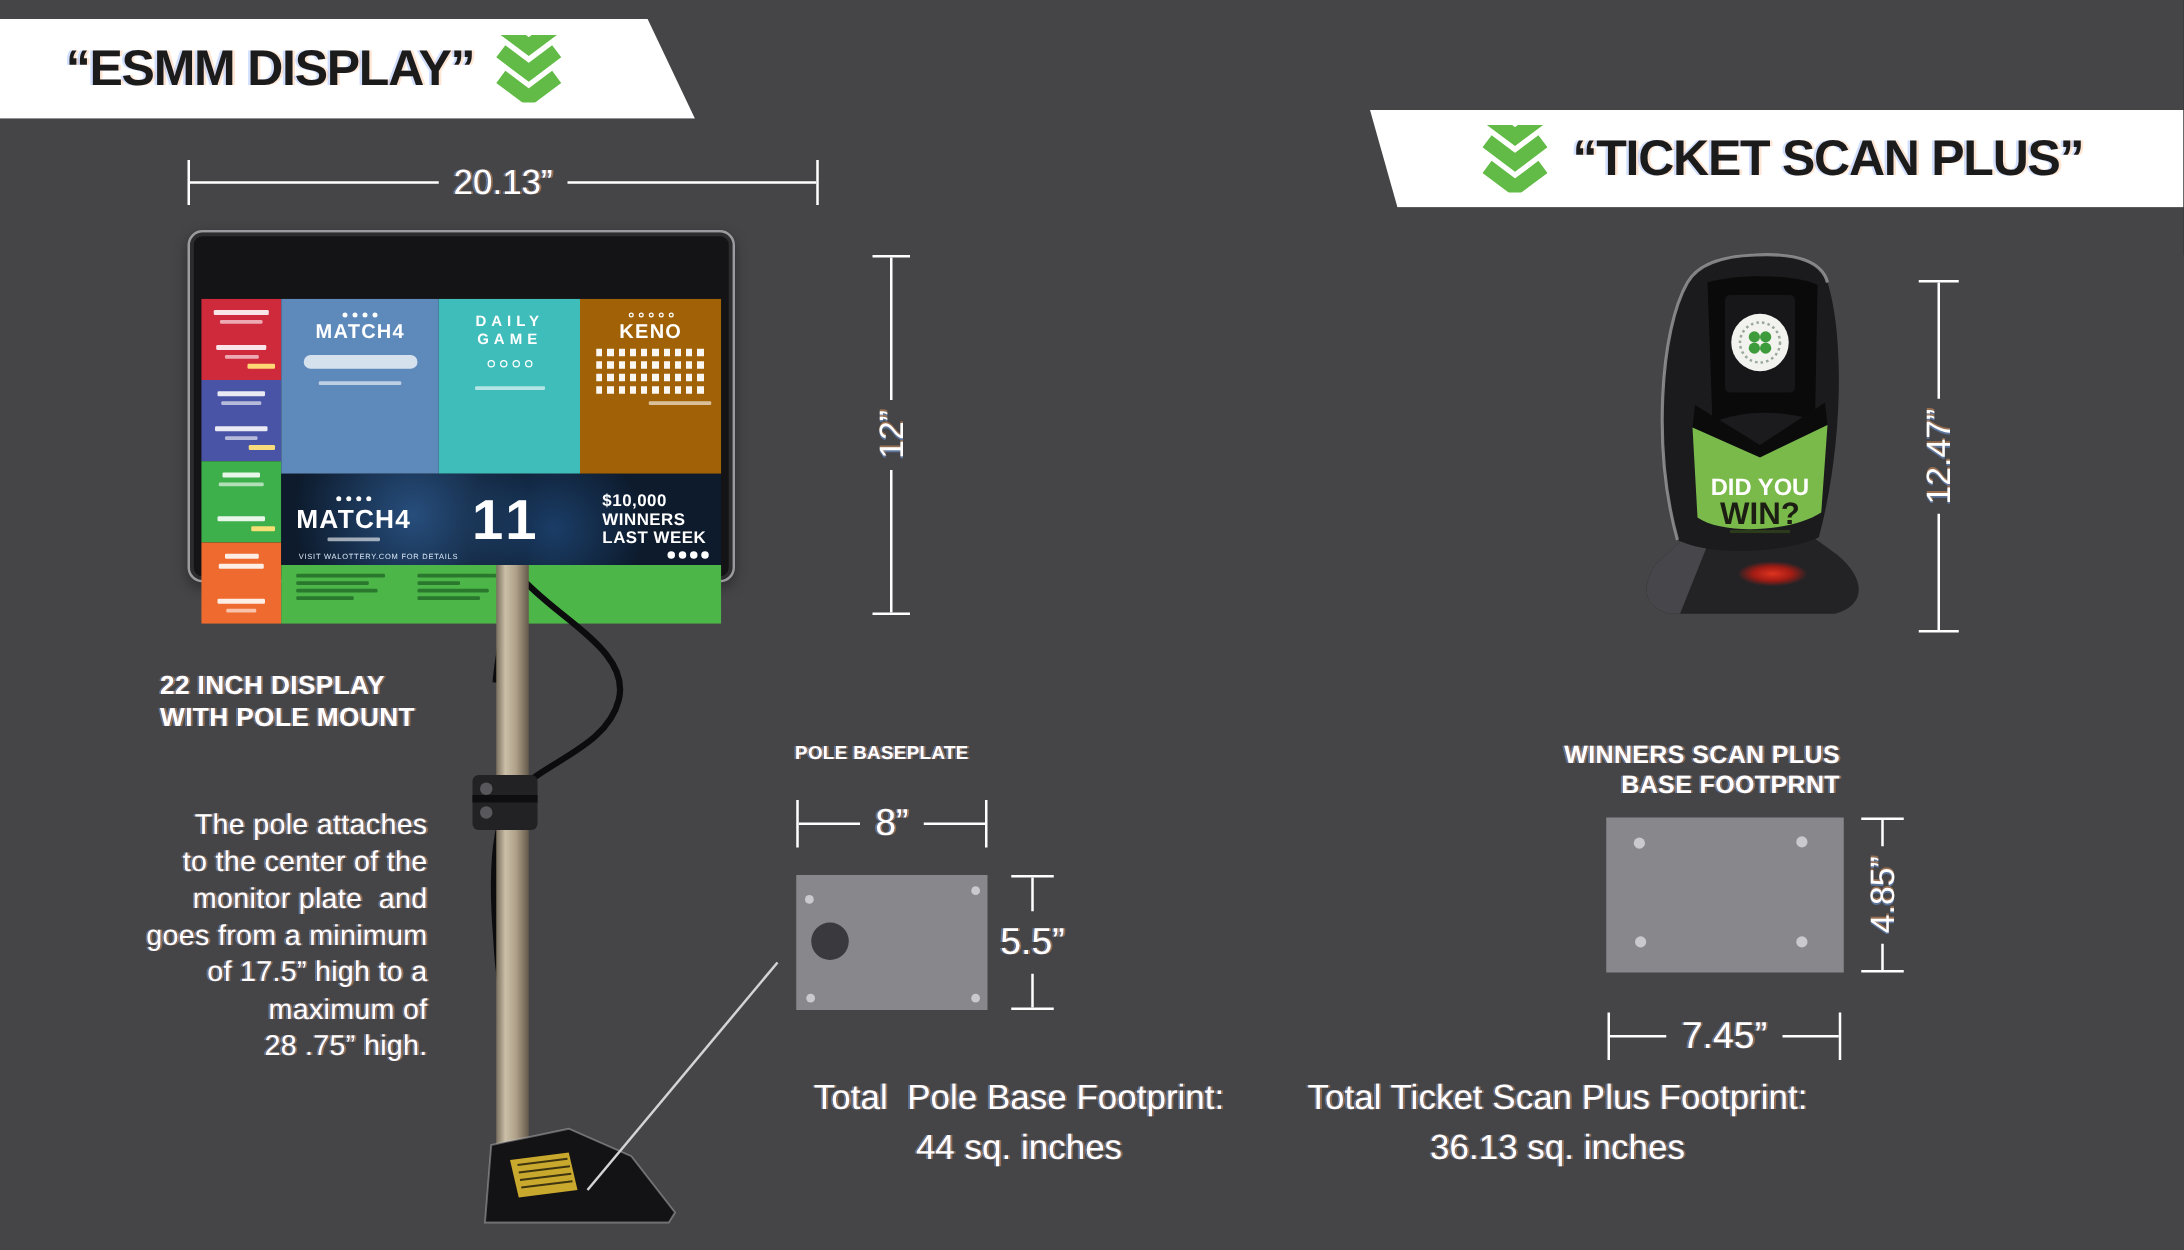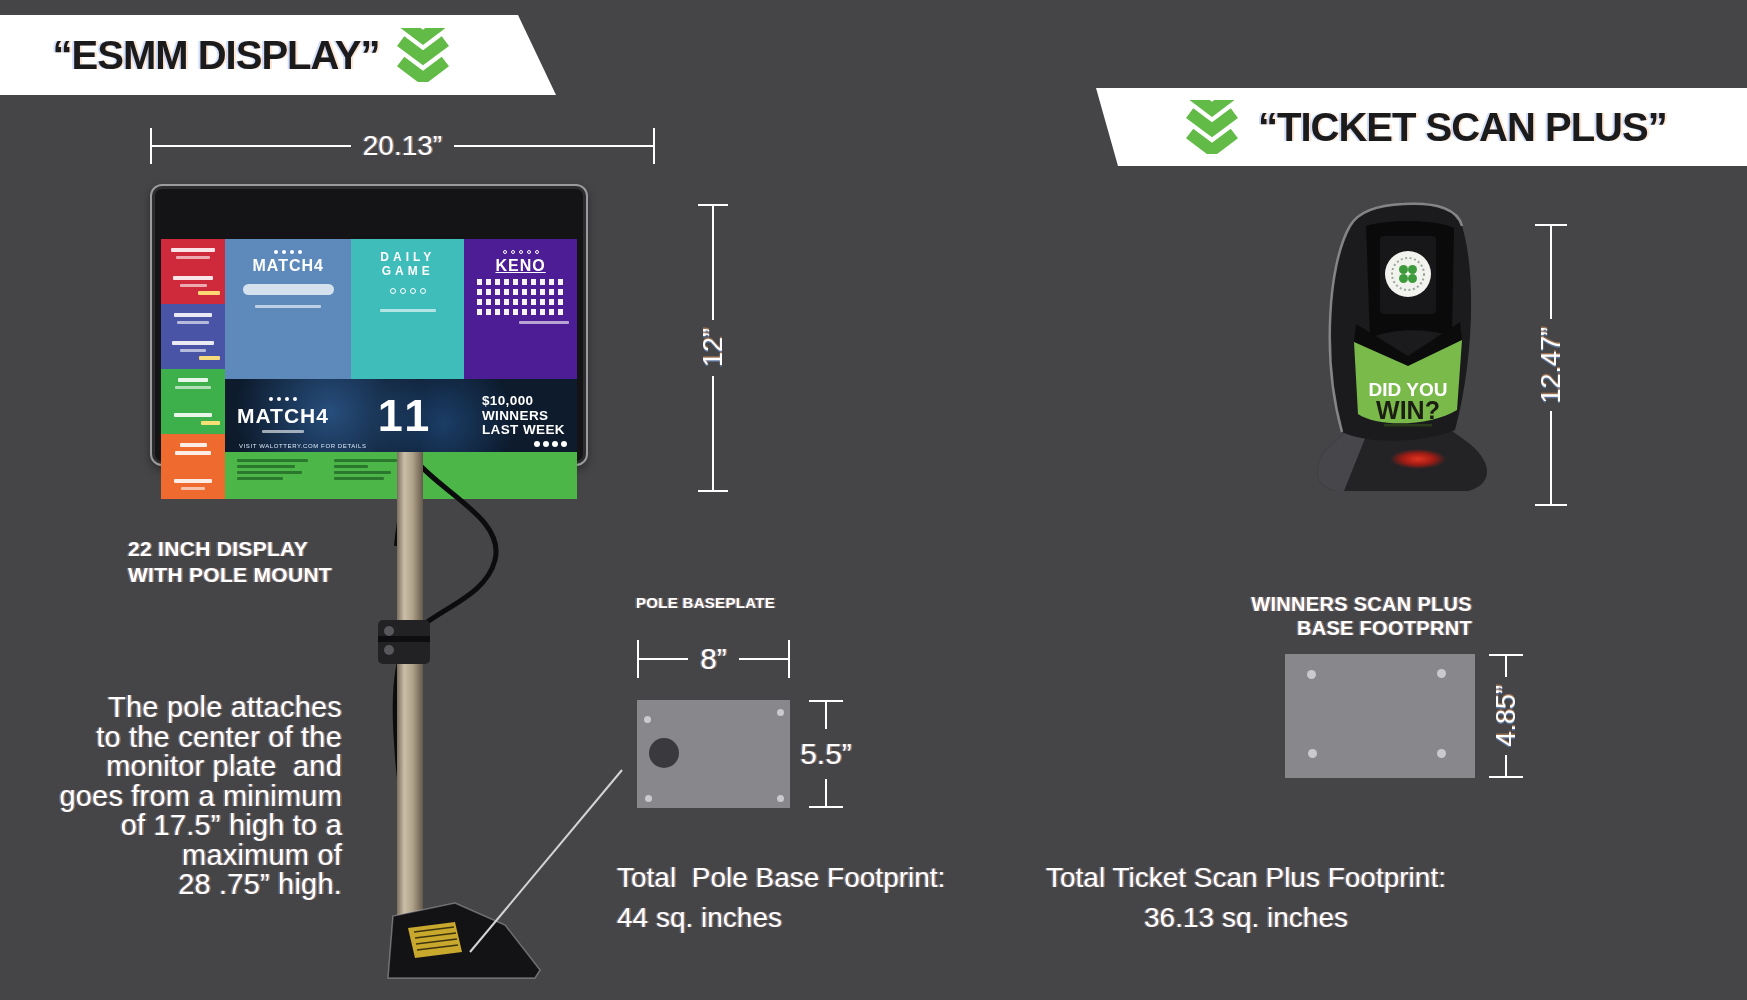--- a/index.html
+++ b/index.html
@@ -43,21 +43,21 @@
   .ltile.red{background:#cf2a3c;}  .ltile.blue{background:#4a54a6;}
   .ltile.green{background:#3eb04b;}.ltile.orange{background:#ef6a2e;}
   .mbar{height:4px;background:rgba(255,255,255,.88);border-radius:1px;margin:2px 0;}
   .mbar.dim{height:3px;background:rgba(255,255,255,.6);}
   .mbar.acc{background:rgba(255,225,120,.95);}
   .mcol{flex:1;display:flex;flex-direction:column;}
   .trow{height:54%;display:flex;}
   .tile{padding-top:11px;display:flex;flex-direction:column;align-items:center;}
   .tile.match4{flex:1.12;background:#5d89bb;}
   .tile.daily{flex:1;background:#3fbdbb;}
-  .tile.keno{flex:1;background:#4c1d95;text-decoration:underline;}
+  .tile.keno{flex:1;background:#a16207;}
   .dotrow{display:flex;gap:4px;margin-bottom:3px;}
   .dot{width:4px;height:4px;border-radius:50%;background:#fff;}
   .odot{width:6px;height:6px;border-radius:50%;border:1.5px solid #fff;}
   .tile-title{font-weight:bold;font-size:16px;letter-spacing:1px;}
   .tile-title.sp{font-size:12px;letter-spacing:4px;line-height:14px;}
   .pillrow{width:72%;height:11px;border-radius:6px;background:rgba(255,255,255,.75);margin-top:9px;}
   .numrow{width:78%;height:6px;margin-top:4px;
           background:repeating-linear-gradient(90deg,rgba(255,255,255,.95) 0 5px,transparent 5px 9px);}
   .band{height:28%;position:relative;display:flex;align-items:center;padding:0 12px;
         background:radial-gradient(circle at 30% 45%,rgba(60,120,190,.55) 0,transparent 38%),
@@ -68,21 +68,21 @@
   .prize{font-weight:bold;font-size:13.5px;line-height:14.5px;letter-spacing:.4px;}
   .ticker{position:absolute;left:14px;bottom:3px;font-size:6px;letter-spacing:.6px;color:#d8e8f8;}
   .social{position:absolute;right:10px;bottom:5px;display:flex;gap:3px;}
   .social i{width:6px;height:6px;border-radius:50%;background:#fff;display:block;}
   .grow{height:18%;background:#4cb648;display:flex;gap:14px;padding:5px 12px;}
   .gcol{display:flex;flex-direction:column;flex:1;}
   .gbar{height:3px;margin:1.5px 0;background:rgba(15,70,25,.55);border-radius:1px;}
 
   
   .caption{font-weight:bold;text-align:left;font-size:21px;line-height:26px;letter-spacing:.3px;}
-  .note{font-size:29px;line-height:29.5px;text-align:right;letter-spacing:.2px;white-space:pre-wrap;margin-top:48px;}
+  .note{font-size:23px;line-height:29.5px;text-align:right;letter-spacing:.2px;white-space:pre-wrap;}
   .subhead{font-weight:bold;font-size:15px;letter-spacing:.3px;white-space:nowrap;}
   .subhead.right{text-align:right;white-space:pre-wrap;line-height:24px;font-size:20px;}
   .total{font-size:28px;line-height:40px;white-space:pre-wrap;}
   .plate{position:absolute;background:#88888c;}
   .plate .hole{position:absolute;border-radius:50%;background:#3a3a3e;}
   .plate .screw{position:absolute;border-radius:50%;background:#cacace;}
 </style>
 </head>
 <body>
 
@@ -295,21 +295,21 @@
       <span class="line"></span>
     <span class="lbl horiz">5.5”</span>
     <span class="line"></span>
       <span class="cap" style="width:34px;"></span>
   </div>
 
   <svg class="abs" style="left:440px;top:740px;" width="200" height="220" viewBox="0 0 200 220">
     <line x1="182" y1="30" x2="30" y2="212" stroke="#d4d4d6" stroke-width="2"></line>
   </svg>
 
-  <div class="abs total fringe" style="left:617px;top:858px;">Total  Pole Base Footprint:
+  <div class="abs total fringe" style="left:651px;top:858px;text-align:center;">Total  Pole Base Footprint:
 44 sq. inches</div>
 
   <div class="banner banner-ticket">
     <svg class="chev" width="56" height="54" viewBox="0 0 56 58">
       <g fill="none" stroke="#62bb46" stroke-width="13">
         <path d="M4 -8 L28 10 L52 -8"></path>
         <path d="M4 14 L28 32 L52 14"></path>
         <path d="M4 36 L28 54 L52 36"></path>
       </g>
     </svg>
@@ -369,17 +369,24 @@
   </div>
 
   <div class="vdim fringe" style="left:1489px;top:654px;width:34px;height:124px;">
     <span class="cap" style="width:34px;"></span>
       <span class="line"></span>
     <span class="lbl">4.85”</span>
     <span class="line"></span>
       <span class="cap" style="width:34px;"></span>
   </div>
 
+  <div class="hdim fringe" style="left:1286px;top:810px;width:187px;height:38px;">
+    <span class="tick" style="height:38px;"></span>
+      <span class="line"></span>
+    <span class="lbl" style="font-size:30px;">7.45”</span>
+    <span class="line"></span>
+      <span class="tick" style="height:38px;"></span>
+  </div>
 
   <div class="abs total fringe" style="left:1000px;top:858px;width:492px;text-align:center;">Total Ticket Scan Plus Footprint:
 36.13 sq. inches</div>
 
 </div>
 
 </body></html>

